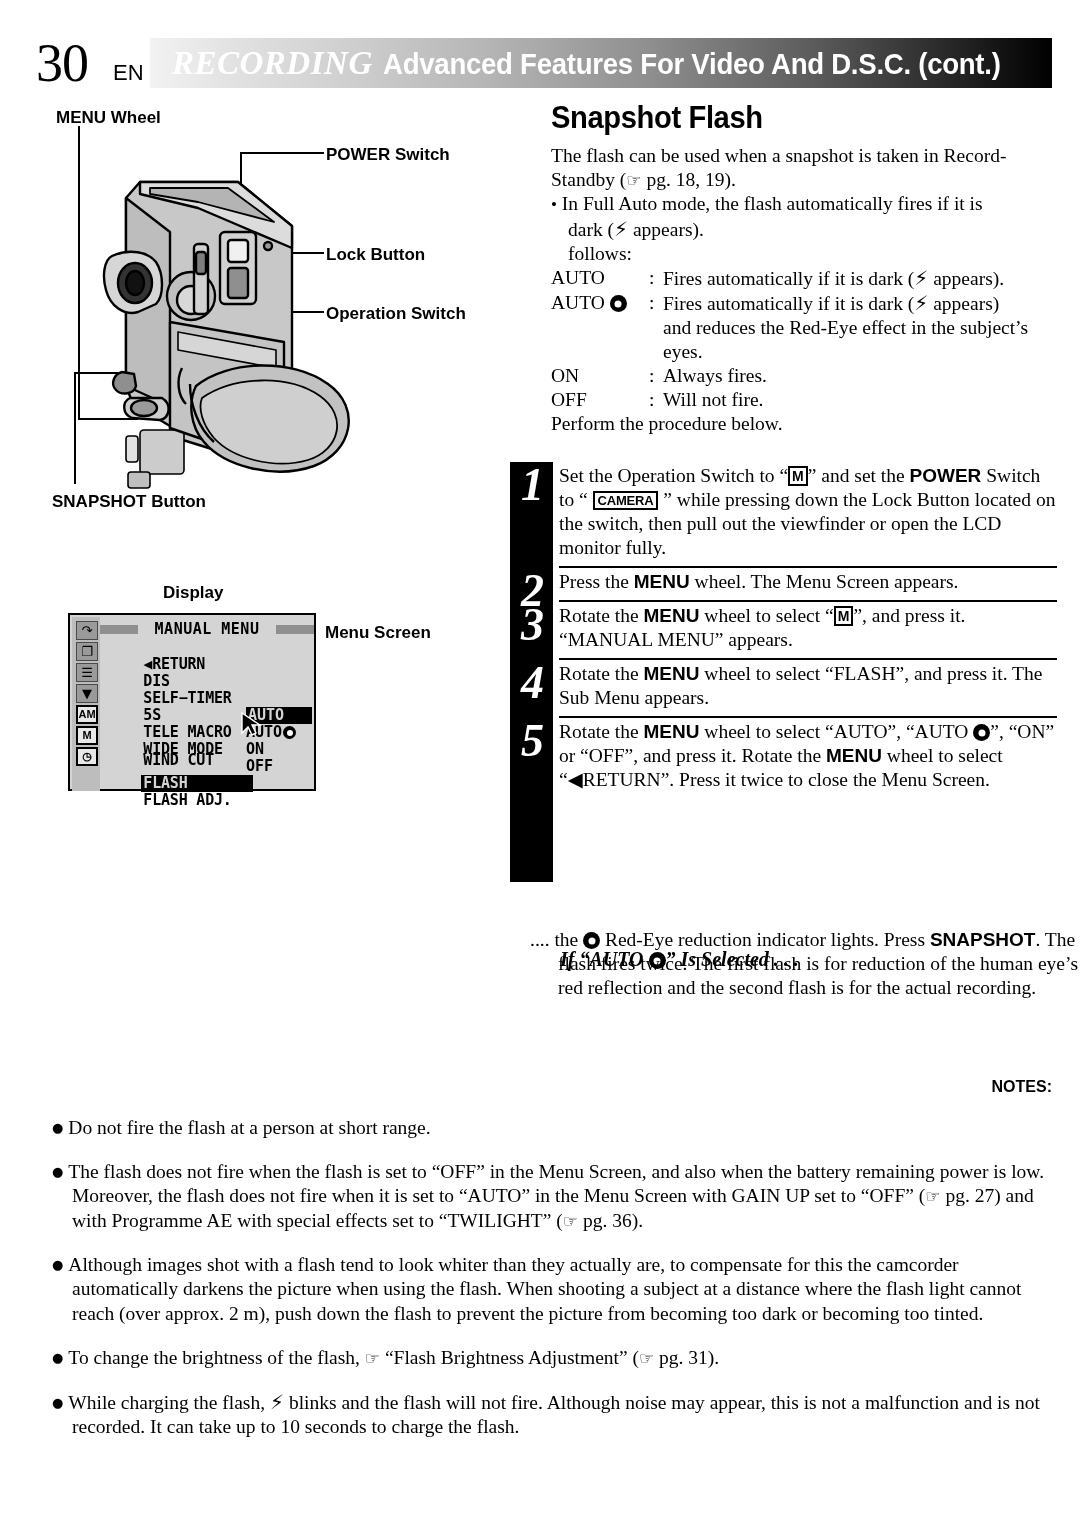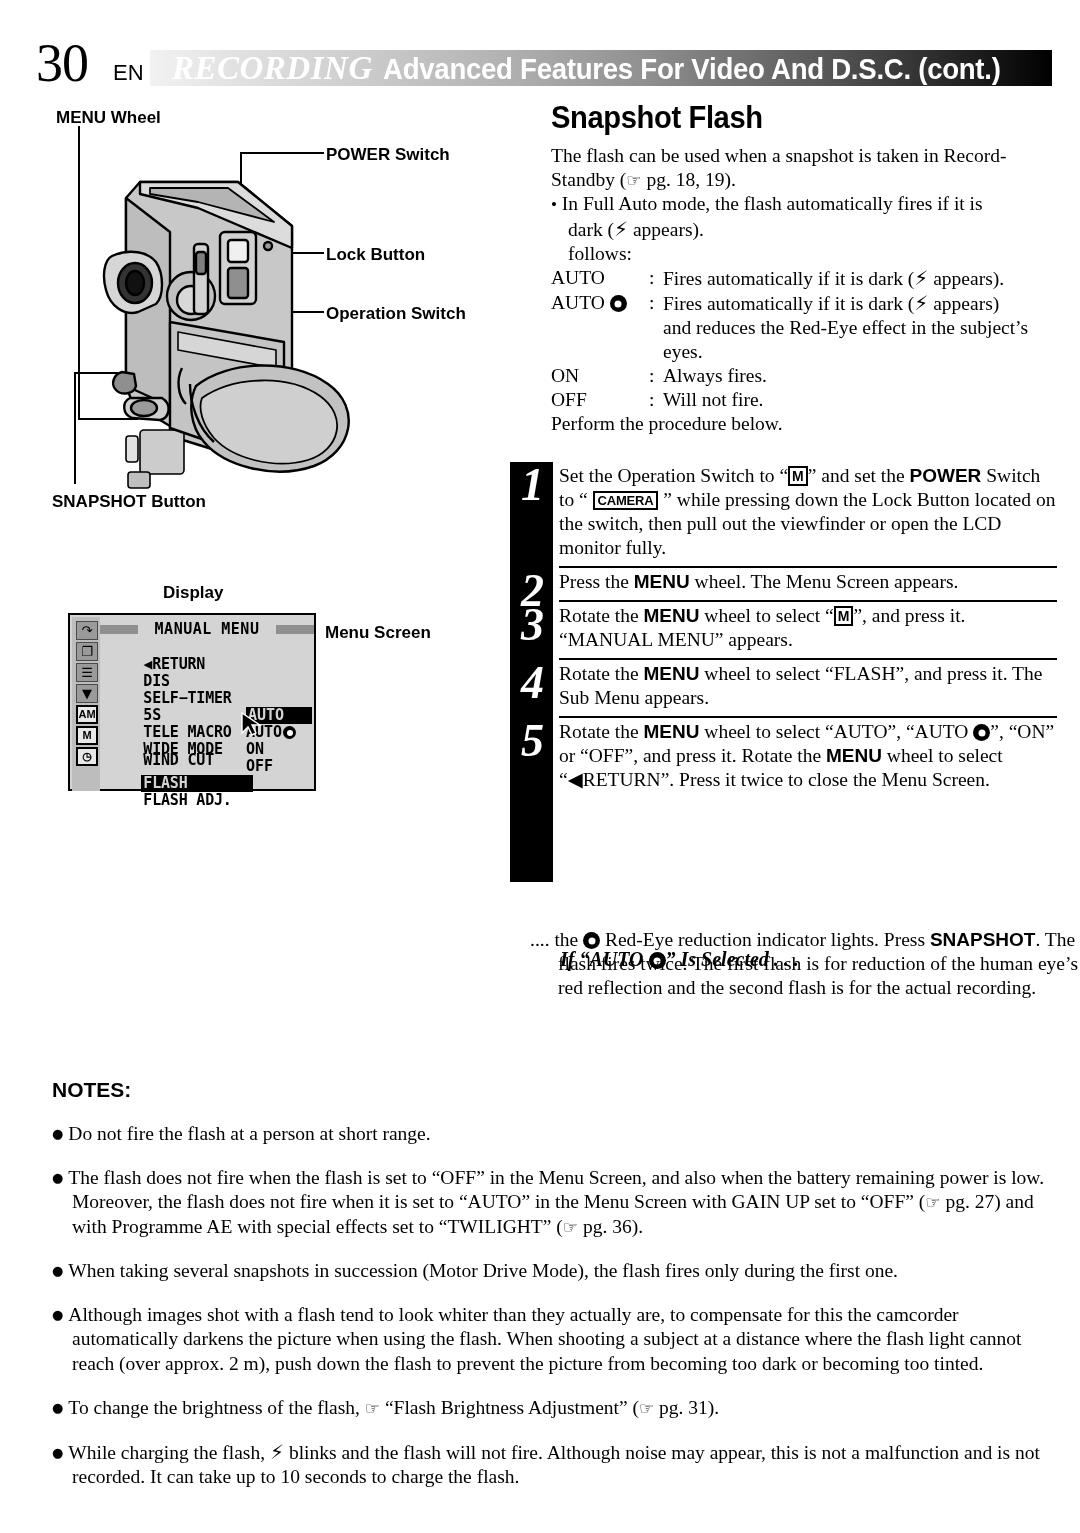--- a/index.html
+++ b/index.html
@@ -33,22 +33,22 @@
   #page-lang {
     position: absolute;
     left: 113px; top: 24px;
     font-family: "Liberation Sans", sans-serif;
     font-size: 22px;
     font-weight: 400;
     letter-spacing: 0px;
   }
   #header-banner {
     position: absolute;
-    left: 150px; top: 14px;
-    width: 902px; height: 36px;
+    left: 150px; top: 2px;
+    width: 902px; height: 50px;
     background: linear-gradient(to right,
         #f2f2f2 0%, #e2e2e2 9%, #cfcfcf 22%,
         #b4b4b4 38%, #8d8d8d 56%, #5a5a5a 74%,
         #262626 89%, #000000 100%);
     overflow: hidden;
   }
   #header-banner-inner {
     position: absolute;
     left: 22px; top: 50%;
     transform: translateY(-50%);
@@ -372,22 +372,23 @@
 
   
   #notes {
     position: absolute;
     left: 52px; top: 1078px;
     width: 1000px;
   }
   #notes-title {
     font-family: "Liberation Sans", sans-serif;
     font-weight: 700;
-    font-size: 21px;
+    font-size: 16px;
     margin-bottom: 3px;
+    text-align: right;
   }
   .note {
     font-family: "Liberation Serif", serif;
     font-size: 19.5px;
     line-height: 24.5px;
     padding-left: 20px;
     text-indent: -20px;
     margin-bottom: 1px;
   }
   .note .ndot {
@@ -611,18 +612,17 @@
 <div id="if-auto">
   <span>If “AUTO </span><span class="eye-glyph"></span><span>” Is Selected . . .</span>
 </div>
 <div id="if-auto-body"><span>.... the </span><span class="eye-glyph"></span><span> Red-Eye reduction indicator lights. Press </span><span class="bold-sans">SNAPSHOT</span><span>. The flash fires twice. The first flash is for reduction of the human eye’s red reflection and the second flash is for the actual recording.</span></div>
 
 <div id="notes">
   <div id="notes-title">NOTES:</div>
   <div id="notes-list">
       <p class="note"><span class="ndot">●</span><span>Do not fire the flash at a person at short range.</span></p>
       <p class="note"><span class="ndot">●</span><span>The flash does not fire when the flash is set to “OFF” in the Menu Screen, and also when the battery remaining power is low. Moreover, the flash does not fire when it is set to “AUTO” in the Menu Screen with GAIN UP set to “OFF” (</span><span class="hand-glyph">☞</span><span> pg. 27) and with Programme AE with special effects set to “TWILIGHT” (</span><span class="hand-glyph">☞</span><span> pg. 36).</span></p>
-      <p class="note"><span class="ndot">●</span><span>When taking several snapshots in succession (Motor Drive Mode), the flash fires only during the first one.</span></p>
       <p class="note"><span class="ndot">●</span><span>Although images shot with a flash tend to look whiter than they actually are, to compensate for this the camcorder automatically darkens the picture when using the flash. When shooting a subject at a distance where the flash light cannot reach (over approx. 2 m), push down the flash to prevent the picture from becoming too dark or becoming too tinted.</span></p>
       <p class="note"><span class="ndot">●</span><span>To change the brightness of the flash, </span><span class="hand-glyph">☞</span><span> “Flash Brightness Adjustment” (</span><span class="hand-glyph">☞</span><span> pg. 31).</span></p>
       <p class="note"><span class="ndot">●</span><span>While charging the flash, </span><span class="flash-glyph">⚡</span><span> blinks and the flash will not fire. Although noise may appear, this is not a malfunction and is not recorded. It can take up to 10 seconds to charge the flash.</span></p>
     </div>
 </div>
 
 </body></html>

